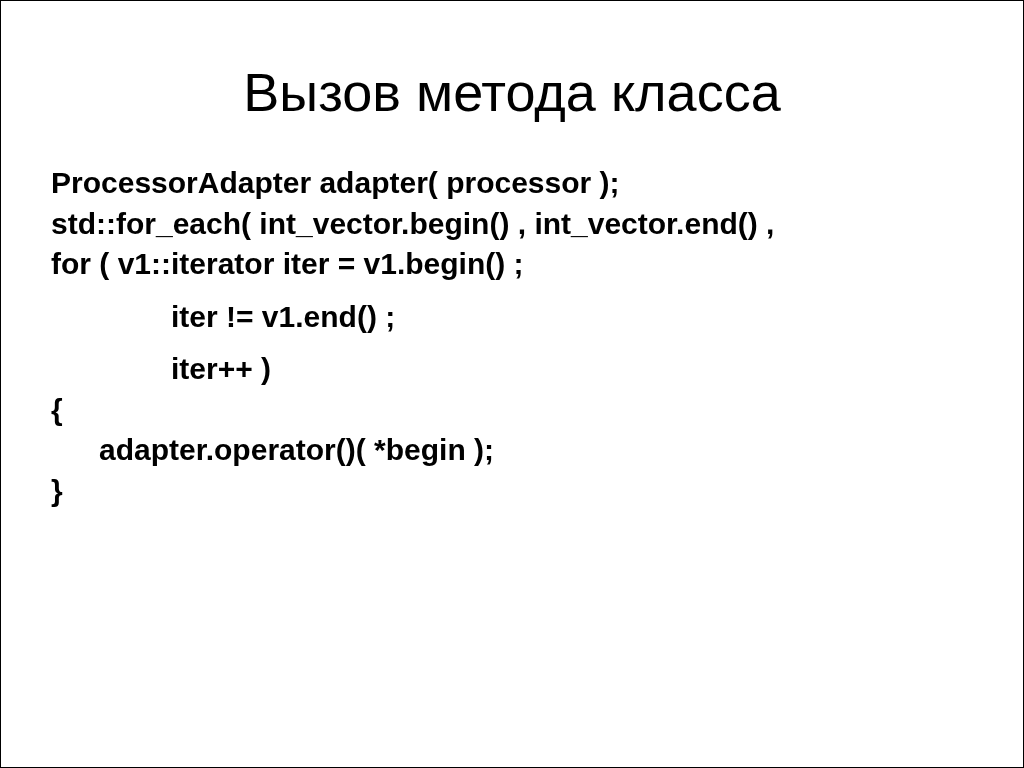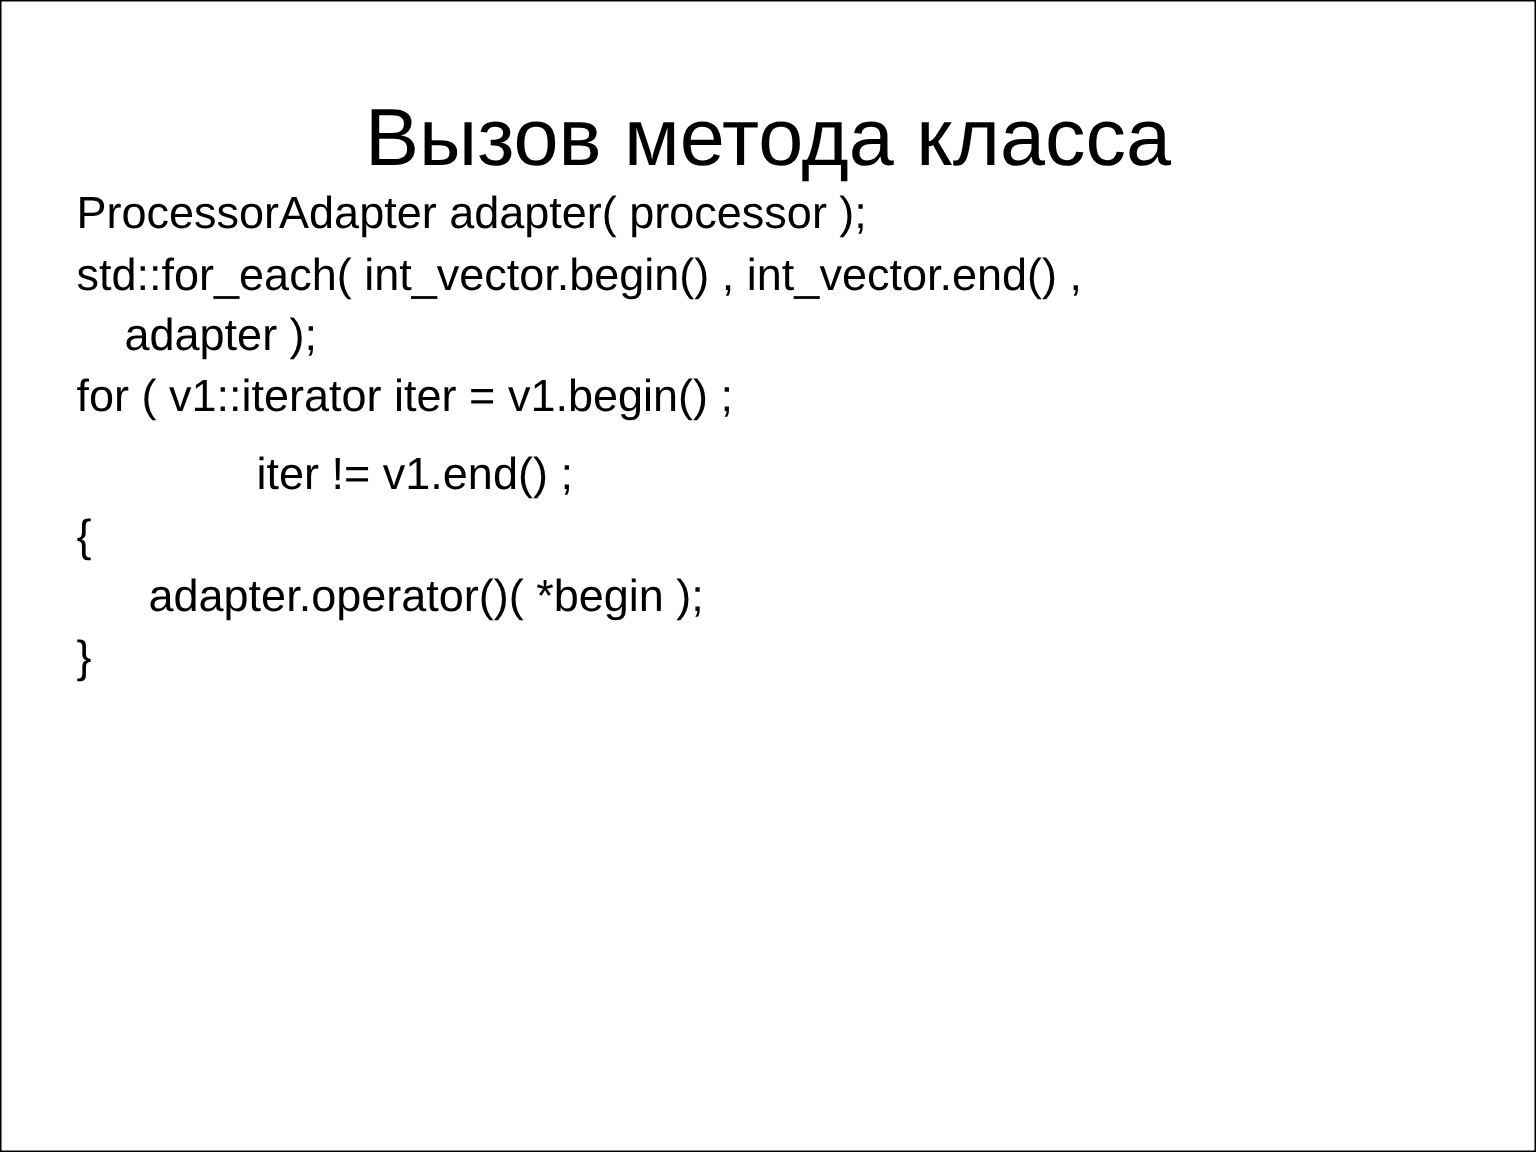--- a/index.html
+++ b/index.html
@@ -1,33 +1,35 @@
 <!DOCTYPE html>
 <html><head>
   <meta charset="utf-8">
   <style>
     * {
       margin: 0;
       padding: 0;
       box-sizing: border-box;
+      font-weight: bold;
     }
     body {
       width: 1024px;
       height: 768px;
       background: #ffffff;
       font-family: Arial, Helvetica, sans-serif;
       color: #000000;
       padding: 40px 50px;
       border: 1px solid #000;
     }
     .title {
       font-size: 54px;
       font-weight: 400;
       text-align: center;
       margin-top: 20px;
+      margin-bottom: 40px;
     }
     .content {
       font-size: 30px;
       line-height: 1.35;
     }
     .line {
       display: block;
     }
     .indent1 {
       padding-left: 32px;
@@ -41,19 +43,19 @@
     }
   </style>
 </head>
 <body>
 
 <h1 class="title">Вызов метода класса</h1>
 
 <div class="content">
   <span class="line">ProcessorAdapter adapter( processor );</span>
   <span class="line">std::for_each( int_vector.begin() , int_vector.end() ,</span>
-  <span class="line indent1">adapter );</span>
   <span class="line">for ( v1::iterator iter = v1.begin() ;</span>
   <span class="line indent2">iter != v1.end() ;</span>
+  <span class="line indent2">iter++ )</span>
   <span class="line">{</span>
   <span class="line indent-body">adapter.operator()( *begin );</span>
   <span class="line">}</span>
 </div>
 
 </body></html>

